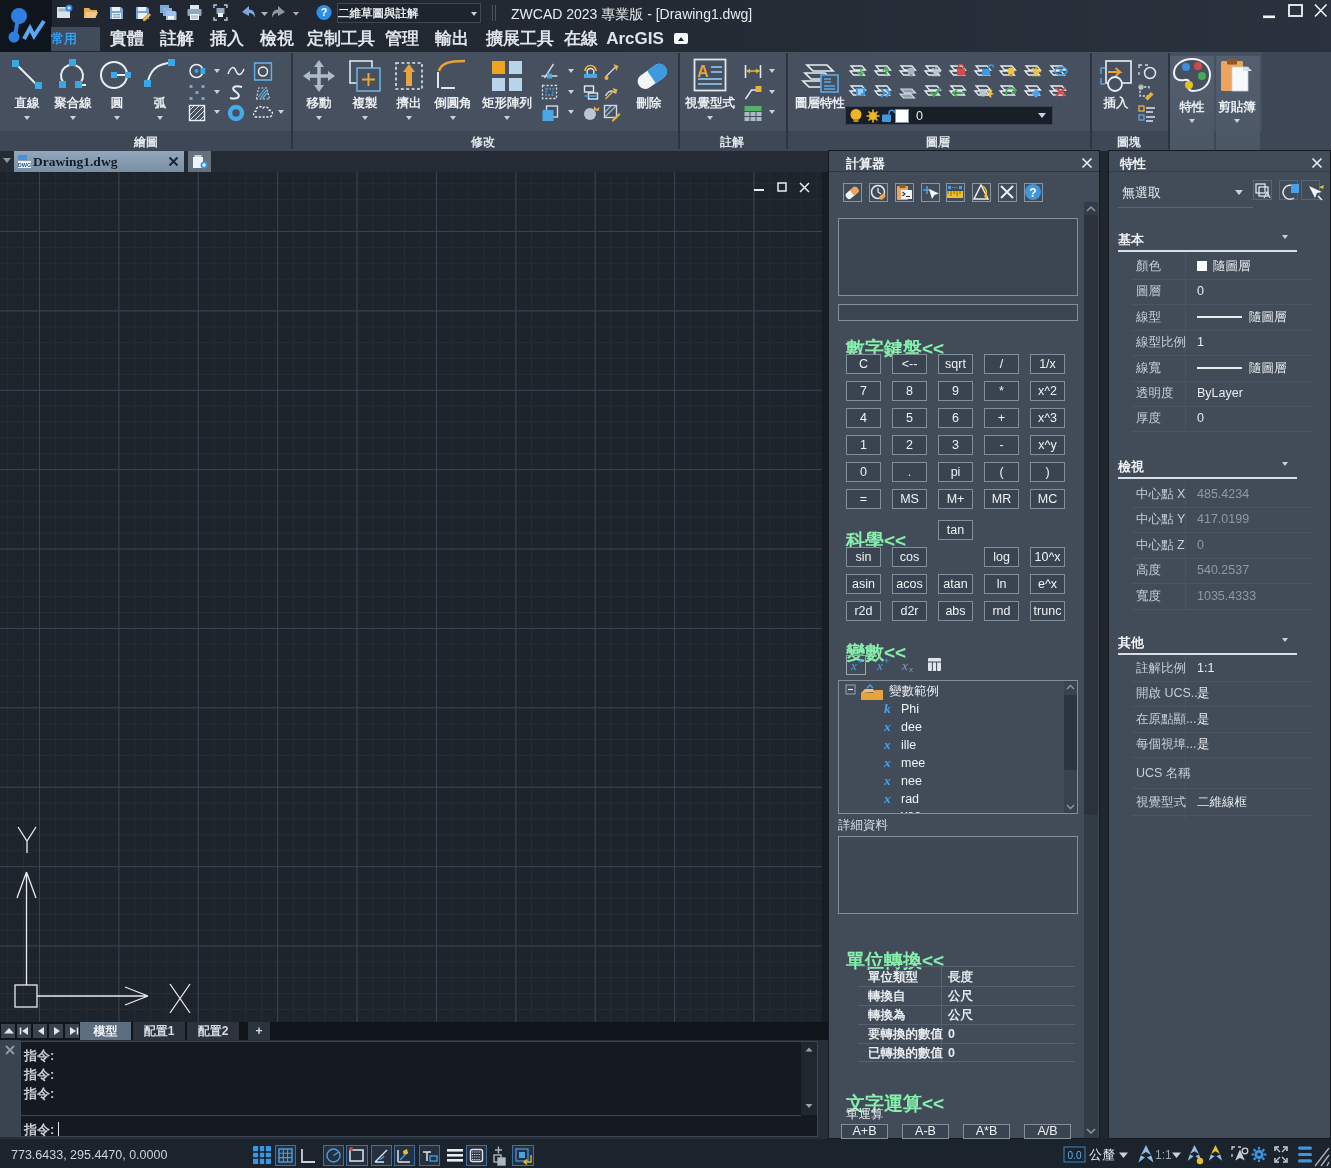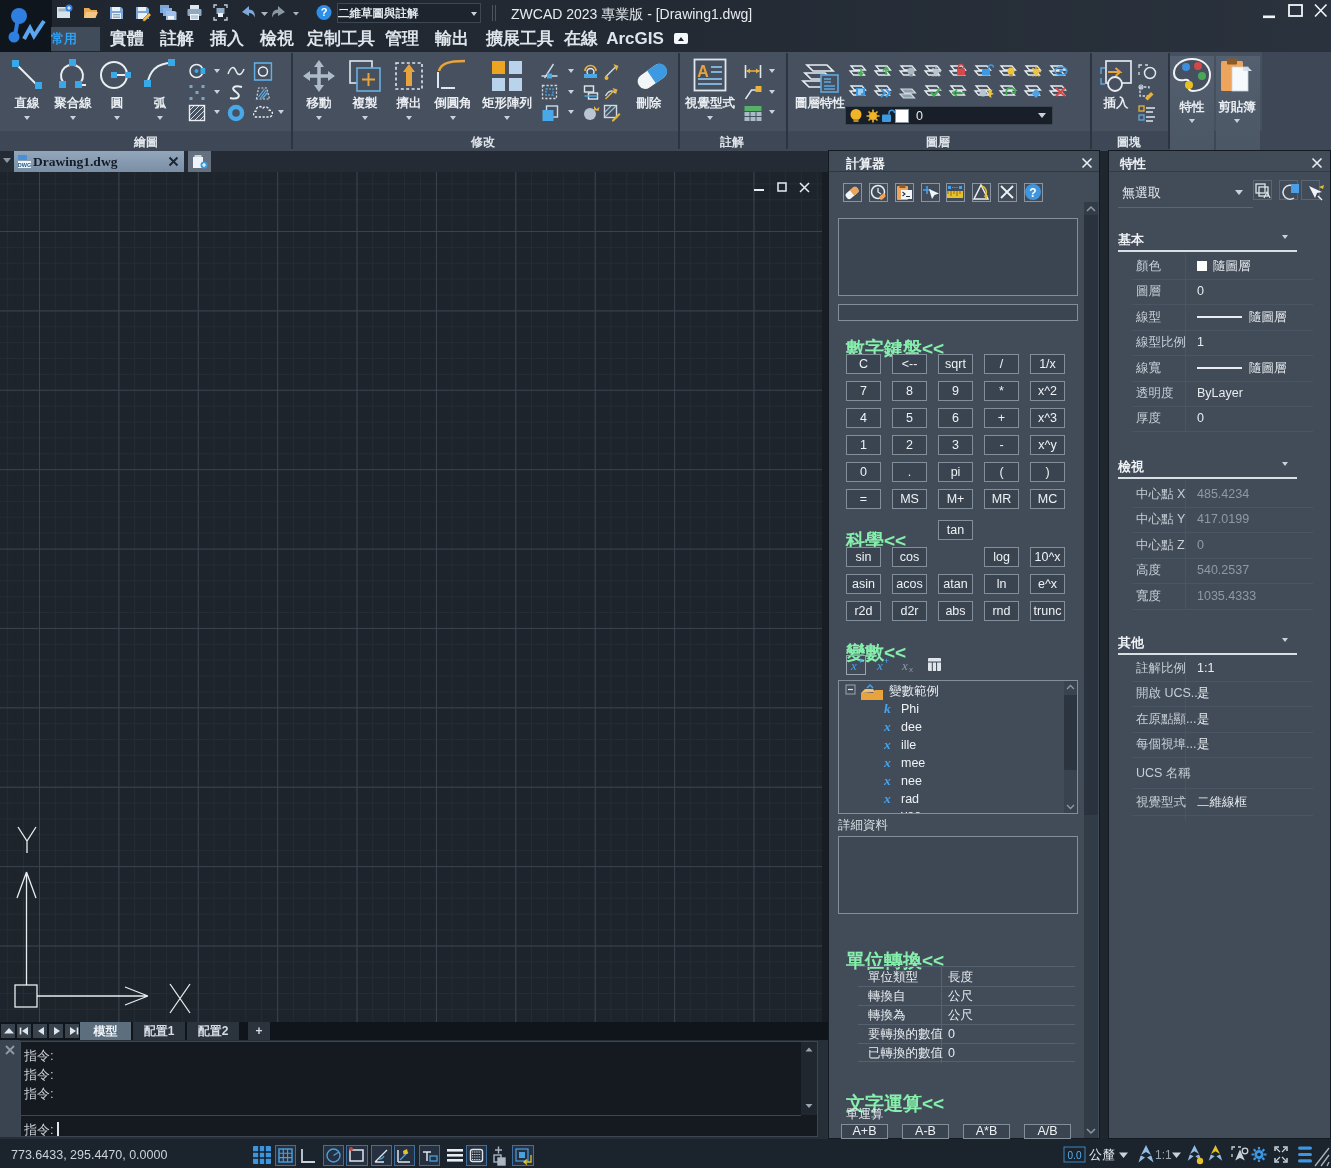--- a/index.html
+++ b/index.html
@@ -31,37 +31,37 @@
 linear-gradient(to bottom,#252c34 1px,transparent 1px);
 background-size:79.4px 100%,100% 79.4px,15.88px 100%,100% 15.88px;
 background-position:39px 0,0 59px,7.2px 0,0 11.4px;}
 #canstrip{left:822px;top:172px;width:6px;height:850px;background:#181d24;}
 #modelrow{left:0;top:1022px;width:828px;height:18px;background:#10151c;}
 .mbtn{position:absolute;top:1024px;width:15px;height:14px;background:#39434e;}
 .mtab{position:absolute;top:1022px;height:18px;line-height:18px;font-size:12px;font-weight:bold;text-align:center;}
 #cmdwrap{left:0;top:1040px;width:828px;height:99px;background:#262e37;}
 #cmdstrip{left:0;top:1040px;width:20px;height:97px;background:#3a4450;}
 #cmdbox{left:20px;top:1041px;width:798px;height:96px;background:#151a20;border:1px solid #3d4652;}
-.cmdline{position:absolute;color:#c7cdd4;font-size:13px;font-weight:normal;white-space:nowrap;}
+.cmdline{position:absolute;color:#c7cdd4;font-size:13px;font-weight:bold;white-space:nowrap;}
 #cmdsb{left:801px;top:1042px;width:16px;height:73px;background:#20272f;}
 #status{left:0;top:1139px;width:1331px;height:29px;background:#1b232c;}
 #coords{left:11px;top:1148px;color:#ccd2d8;font-size:12.5px;white-space:nowrap;}
 .panel{background:#424c59;border:1px solid #141a21;}
 #calc{left:828px;top:150px;width:272px;height:989px;}
 #props{left:1108px;top:150px;width:223px;height:989px;}
 .ptitle{position:absolute;color:#eef1f4;font-size:13px;font-weight:bold;white-space:nowrap;}
 .btn{position:absolute;background:#3a4450;border:1px solid #828e9a;color:#eef2f5;font-size:12.5px;text-align:center;line-height:18px;}
 .slbl{position:absolute;color:#86efac;font-size:19px;font-weight:bold;white-space:nowrap;}
 .inset{position:absolute;background:#3b4551;border:1px solid #828e9a;}
 .tbtn{position:absolute;width:19px;height:19px;border:1px solid #8a95a1;}
 .prow{position:absolute;left:1132px;width:181px;height:26px;border-bottom:1px solid #4a5563;color:#c6ced6;font-size:12.5px;line-height:25px;white-space:nowrap;padding-left:4px;}
 .prow b{position:absolute;left:65px;color:#e8ecef;font-weight:normal;white-space:nowrap;}
 .prow i{position:absolute;left:65px;color:#8f99a4;font-style:normal;white-space:nowrap;}
 .phead{position:absolute;left:1118px;width:179px;color:#f0f3f6;font-size:13px;font-weight:bold;border-bottom:2px solid #d8dfe5;height:21px;white-space:nowrap;}
-.trow{position:absolute;left:868px;color:#e6ebef;font-size:12.5px;white-space:nowrap;}
+.trow{position:absolute;left:868px;color:#e6ebef;font-size:12.5px;white-space:nowrap;font-weight:bold;}
 svg{display:block;}
 </style></head>
 <body>
 <div id="app">
 <div class="abs" id="top"></div>
 <div class="abs" id="logo"></div>
 <svg class="abs" style="left:6px;top:6px" width="44" height="44" viewBox="0 0 44 44">
 <line x1="12" y1="12" x2="9" y2="30" stroke="#2f7fe0" stroke-width="4"></line>
 <circle cx="13" cy="10" r="8" fill="#2f7fe0"></circle>
 <circle cx="8" cy="31" r="5.5" fill="#2f7fe0"></circle>

